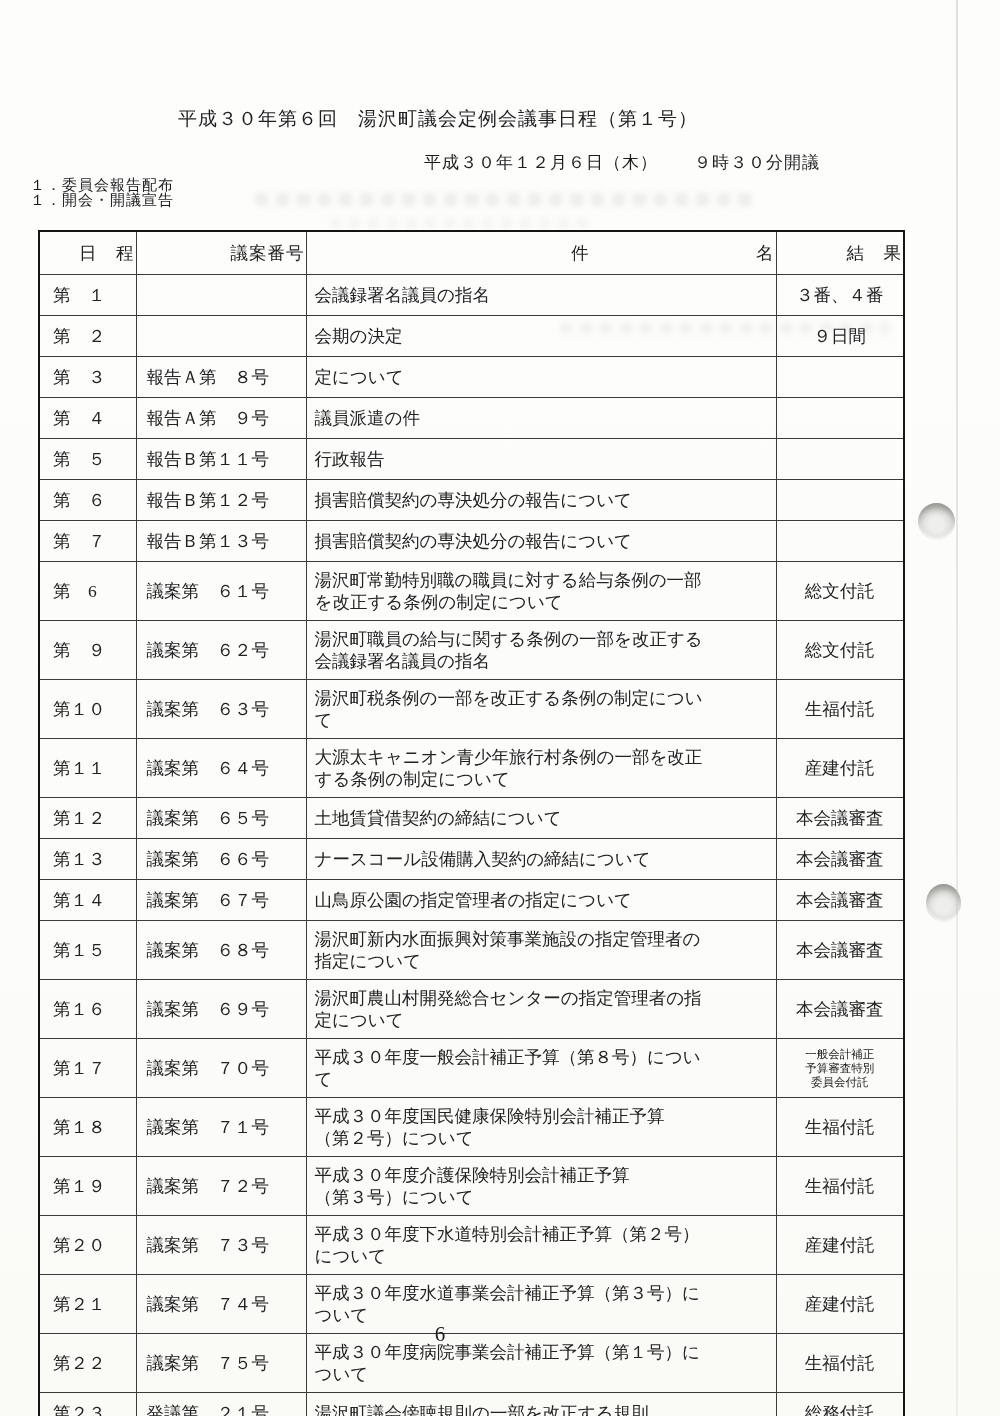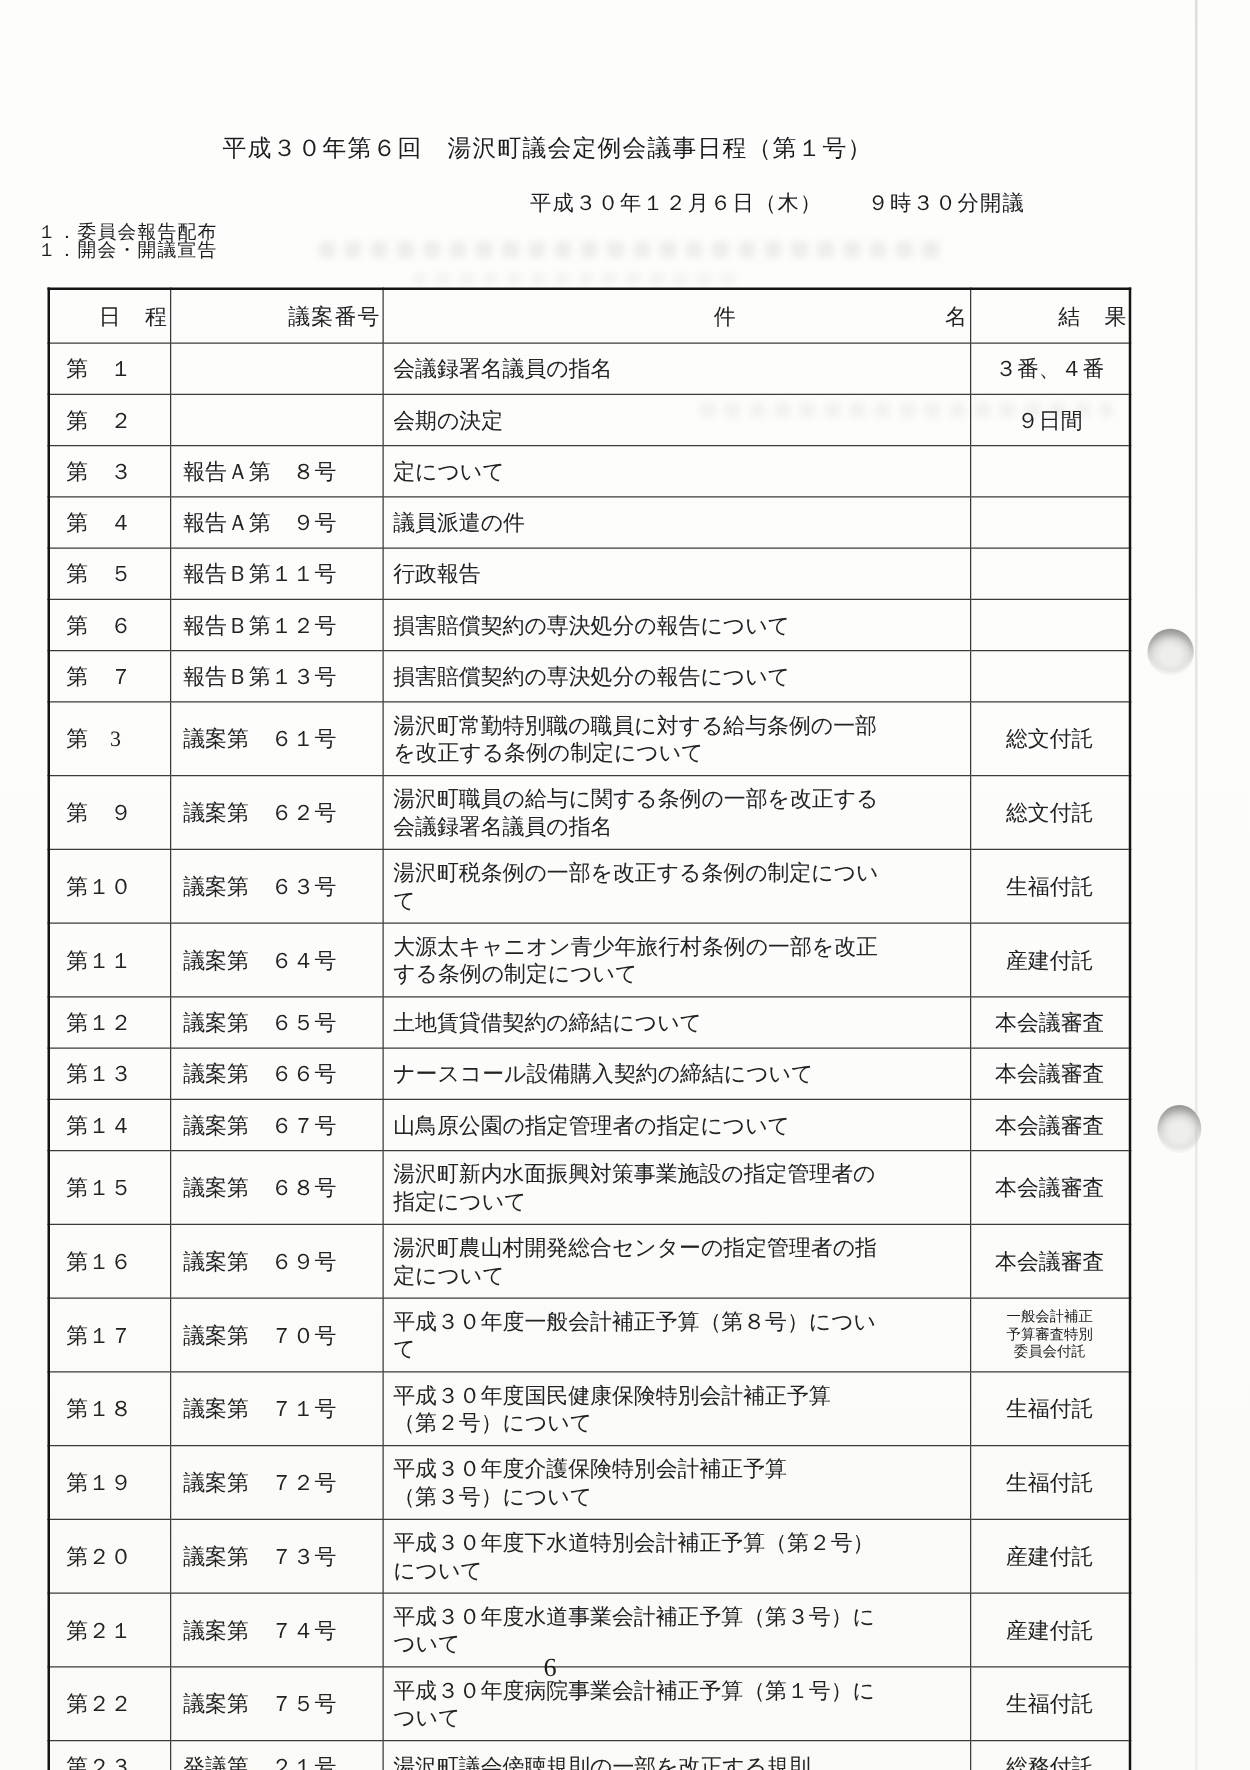--- a/index.html
+++ b/index.html
@@ -140,21 +140,21 @@
         <td class="c-subject">損害賠償契約の専決処分の報告について</td>
         <td class="c-result"></td>
       </tr>
         <tr class="row-template">
         <td class="c-day">第　７</td>
         <td class="c-no">報告Ｂ第１３号</td>
         <td class="c-subject">損害賠償契約の専決処分の報告について</td>
         <td class="c-result"></td>
       </tr>
         <tr class="row-template">
-        <td class="c-day">第　3</td>
+        <td class="c-day">第　6</td>
         <td class="c-no">議案第　６１号</td>
         <td class="c-subject">湯沢町常勤特別職の職員に対する給与条例の一部
 を改正する条例の制定について</td>
         <td class="c-result">総文付託</td>
       </tr>
         <tr class="row-template">
         <td class="c-day">第　９</td>
         <td class="c-no">議案第　６２号</td>
         <td class="c-subject">湯沢町職員の給与に関する条例の一部を改正する
 会議録署名議員の指名</td>

